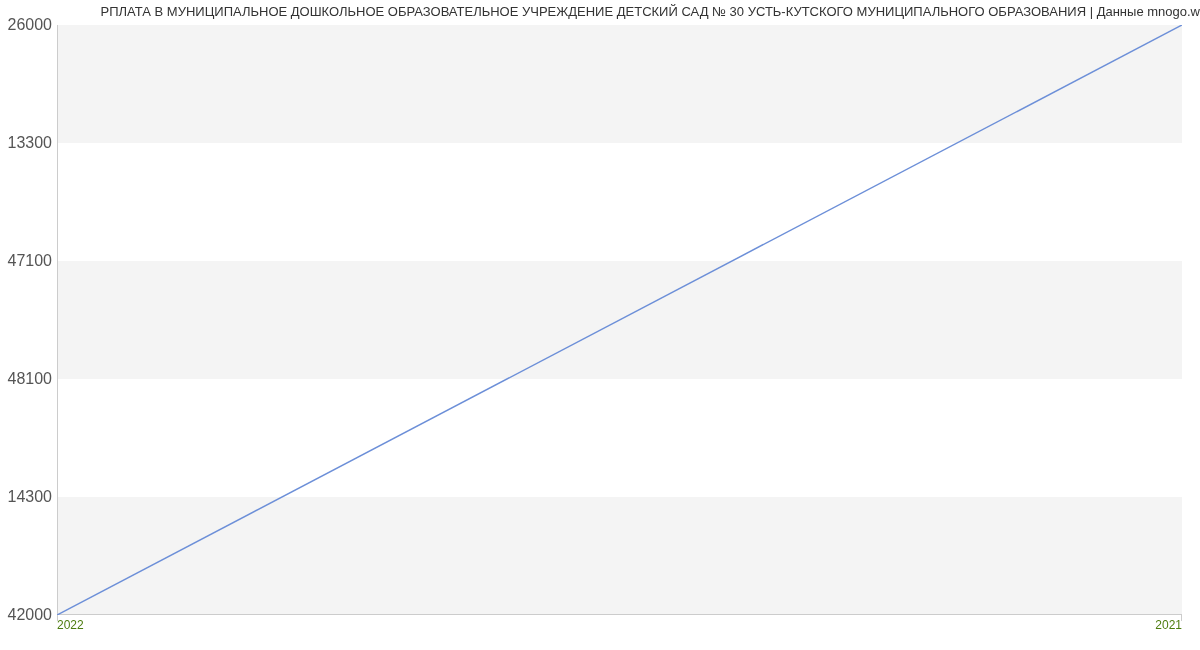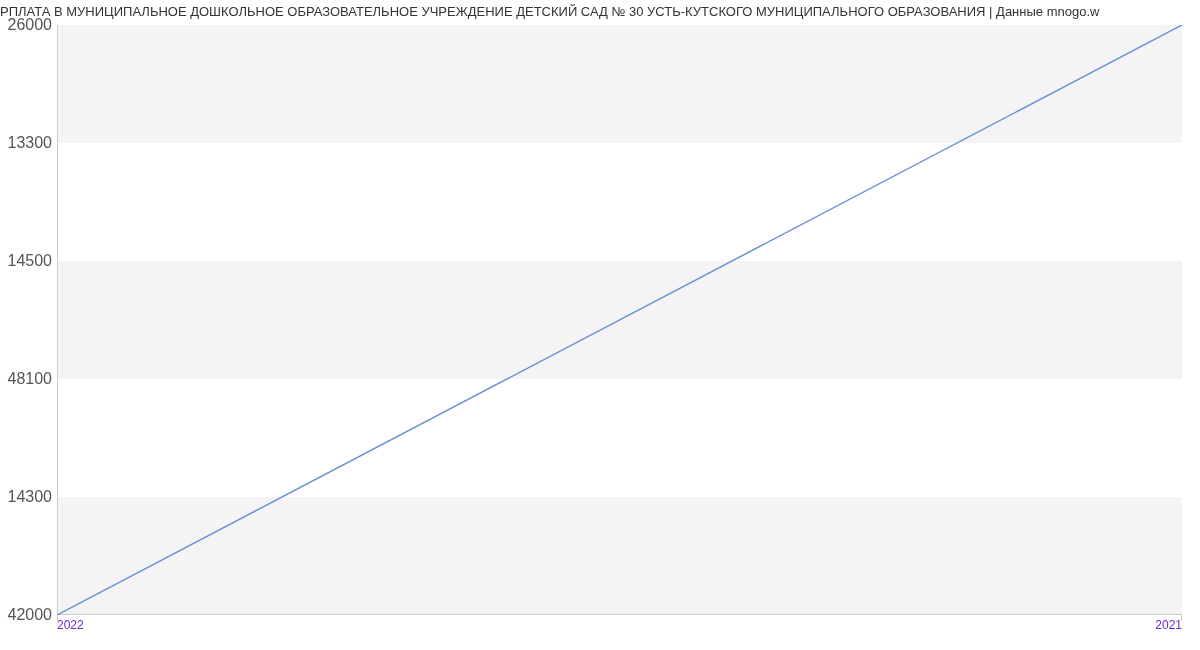--- a/index.html
+++ b/index.html
@@ -13,20 +13,21 @@
     }
     .title {
       position: absolute;
       top: 4px;
       left: 0;
       width: 1200px;
       font-size: 13px;
       color: #333;
       white-space: nowrap;
       overflow: hidden;
+      text-align: right;
     }
     .plot-area {
       position: absolute;
       left: 57px;
       top: 25px;
       width: 1125px;
       height: 590px;
     }
     .grid-band {
       position: absolute;
@@ -56,21 +57,21 @@
       transform: translateY(-50%);
       font-size: 16px;
       color: #555;
       text-align: right;
       margin-left: 38px;
     }
     .x-tick-label {
       position: absolute;
       top: 618px;
       font-size: 12px;
-      color: #6d28d9;
+      color: #4d7c0f;
     }
     .line-svg {
       position: absolute;
       left: 0;
       top: 0;
       width: 100%;
       height: 100%;
     }
     .line-path {
       fill: none;
@@ -99,21 +100,21 @@
   <div class="axis-line x-axis"></div>
 
   <svg class="line-svg" viewBox="0 0 1125 590" preserveAspectRatio="none">
     <path class="line-path" id="series-line" d="M0,590L1125,0"></path>
   </svg>
 </div>
 
 <div class="y-tick-label" style="top:615px">42000</div>
 <div class="y-tick-label" style="top:497px">14300</div>
 <div class="y-tick-label" style="top:379px">48100</div>
-<div class="y-tick-label" style="top:261px">14500</div>
+<div class="y-tick-label" style="top:261px">47100</div>
 <div class="y-tick-label" style="top:143px">13300</div>
 <div class="y-tick-label" style="top:25px">26000</div>
 
 <div class="x-tick-label" style="left:57px">2022</div>
 <div class="x-tick-label" style="right:18px">2021</div>
 
 <div class="tick-mark" style="left:57px;top:615px"></div>
 <div class="tick-mark" style="left:1181px;top:615px"></div>
 
 </body></html>

